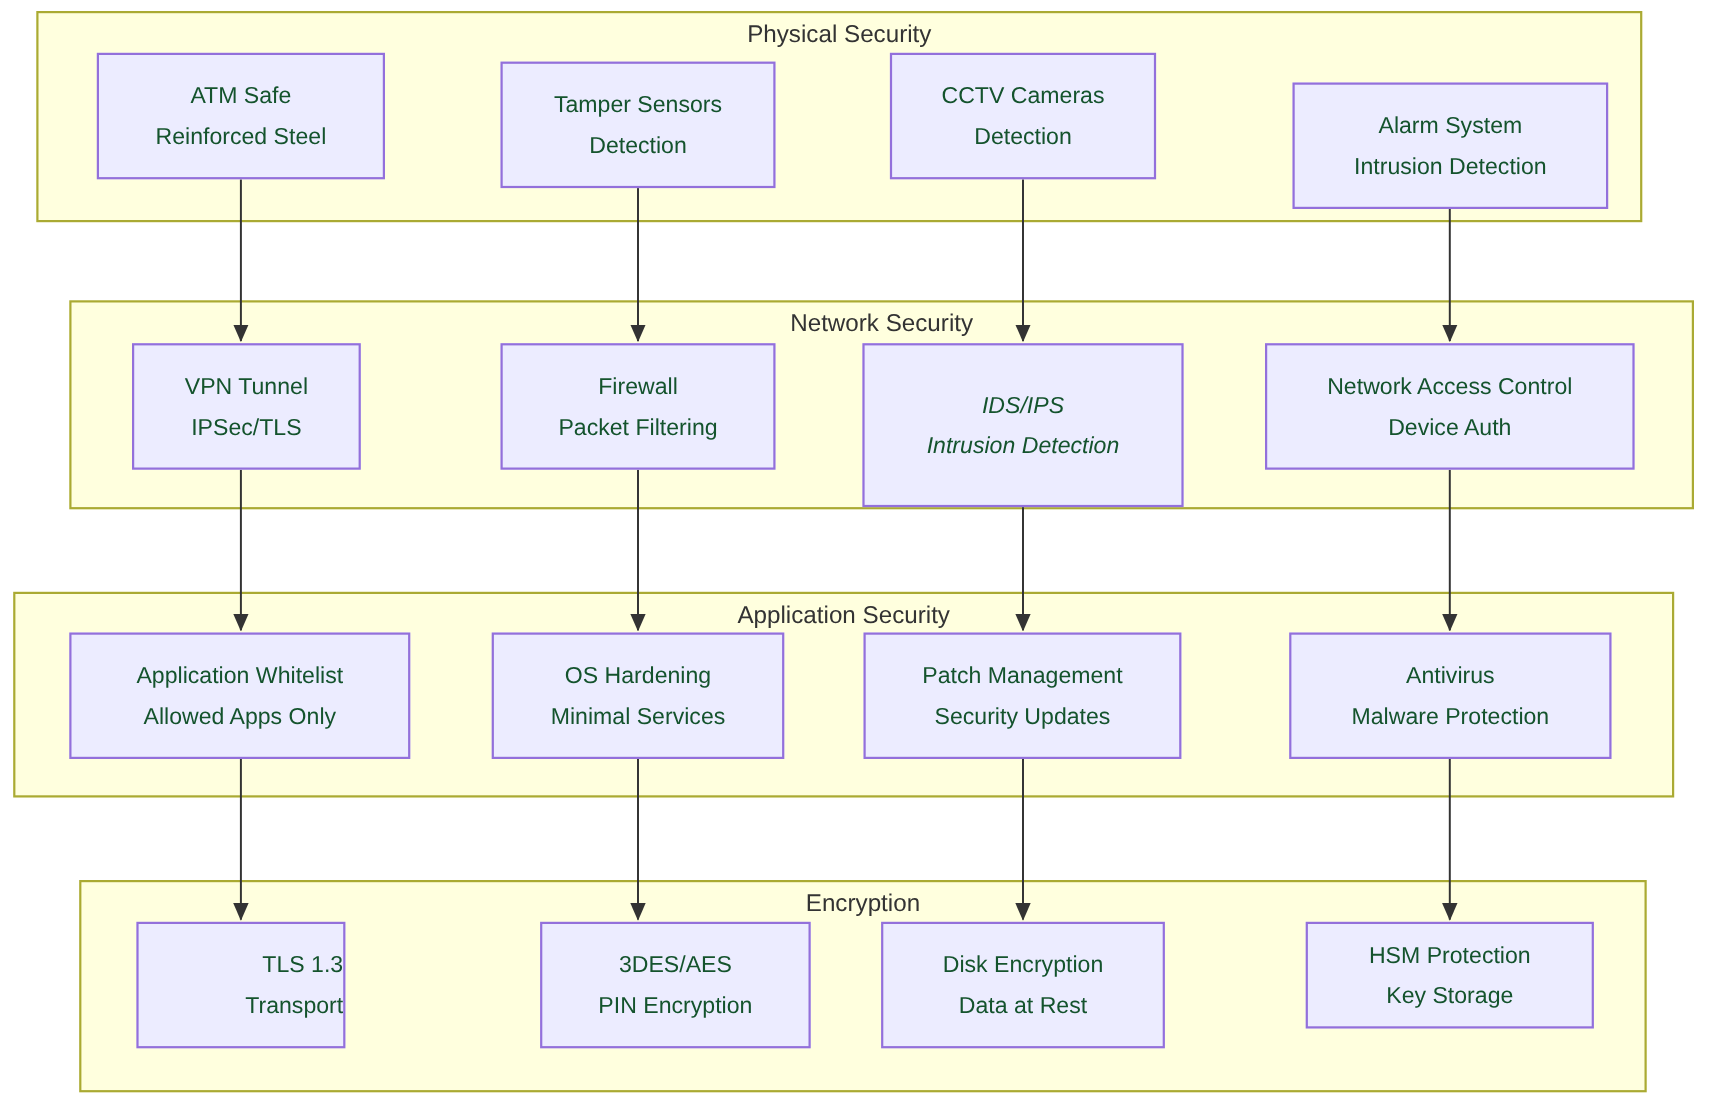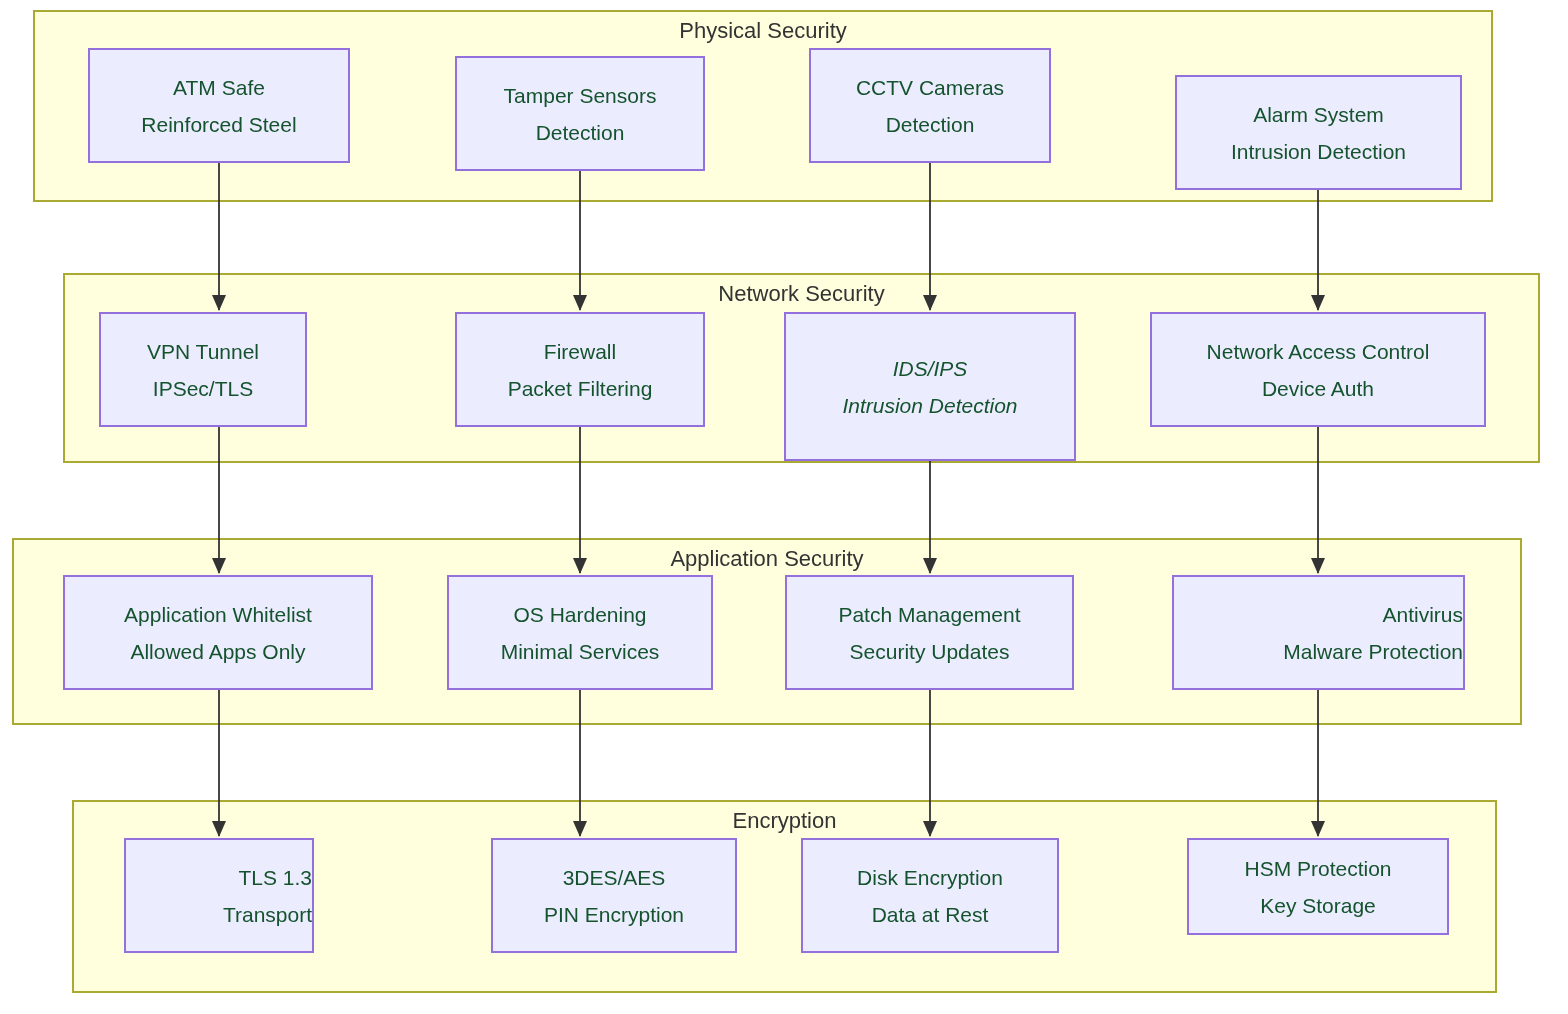--- a/index.html
+++ b/index.html
@@ -111,21 +111,21 @@
   </div>
   <div class="node" style="left:809px; top:48px; width:242px; height:115px;">
     <span>CCTV Cameras</span>
     <span>Detection</span>
   </div>
   <div class="node" style="left:1175px; top:48px; width:287px; height:115px;margin-top:27px;">
     <span>Alarm System</span>
     <span>Intrusion Detection</span>
   </div>
 
-  <div class="node" style="left:99px; top:312px; width:208px; height:115px;">
+  <div class="node" style="left:120px; top:312px; width:208px; height:115px;">
     <span>VPN Tunnel</span>
     <span>IPSec/TLS</span>
   </div>
   <div class="node" style="left:455px; top:312px; width:250px; height:115px;">
     <span>Firewall</span>
     <span>Packet Filtering</span>
   </div>
   <div class="node" style="left:784px; top:312px; width:292px; height:149px;font-style:italic;">
     <span>IDS/IPS</span>
     <span>Intrusion Detection</span>
@@ -140,21 +140,21 @@
     <span>Allowed Apps Only</span>
   </div>
   <div class="node" style="left:447px; top:575px; width:266px; height:115px;">
     <span>OS Hardening</span>
     <span>Minimal Services</span>
   </div>
   <div class="node" style="left:785px; top:575px; width:289px; height:115px;">
     <span>Patch Management</span>
     <span>Security Updates</span>
   </div>
-  <div class="node" style="left:1172px; top:575px; width:293px; height:115px;align-items:flex-end;">
+  <div class="node" style="left:1172px; top:575px; width:293px; height:115px;">
     <span>Antivirus</span>
     <span>Malware Protection</span>
   </div>
 
   <div class="node" style="left:124px; top:838px; width:190px; height:115px;align-items:flex-end;">
     <span>TLS 1.3</span>
     <span>Transport</span>
   </div>
   <div class="node" style="left:457px; top:838px; width:246px; height:115px;margin-left:34px;">
     <span>3DES/AES</span>

